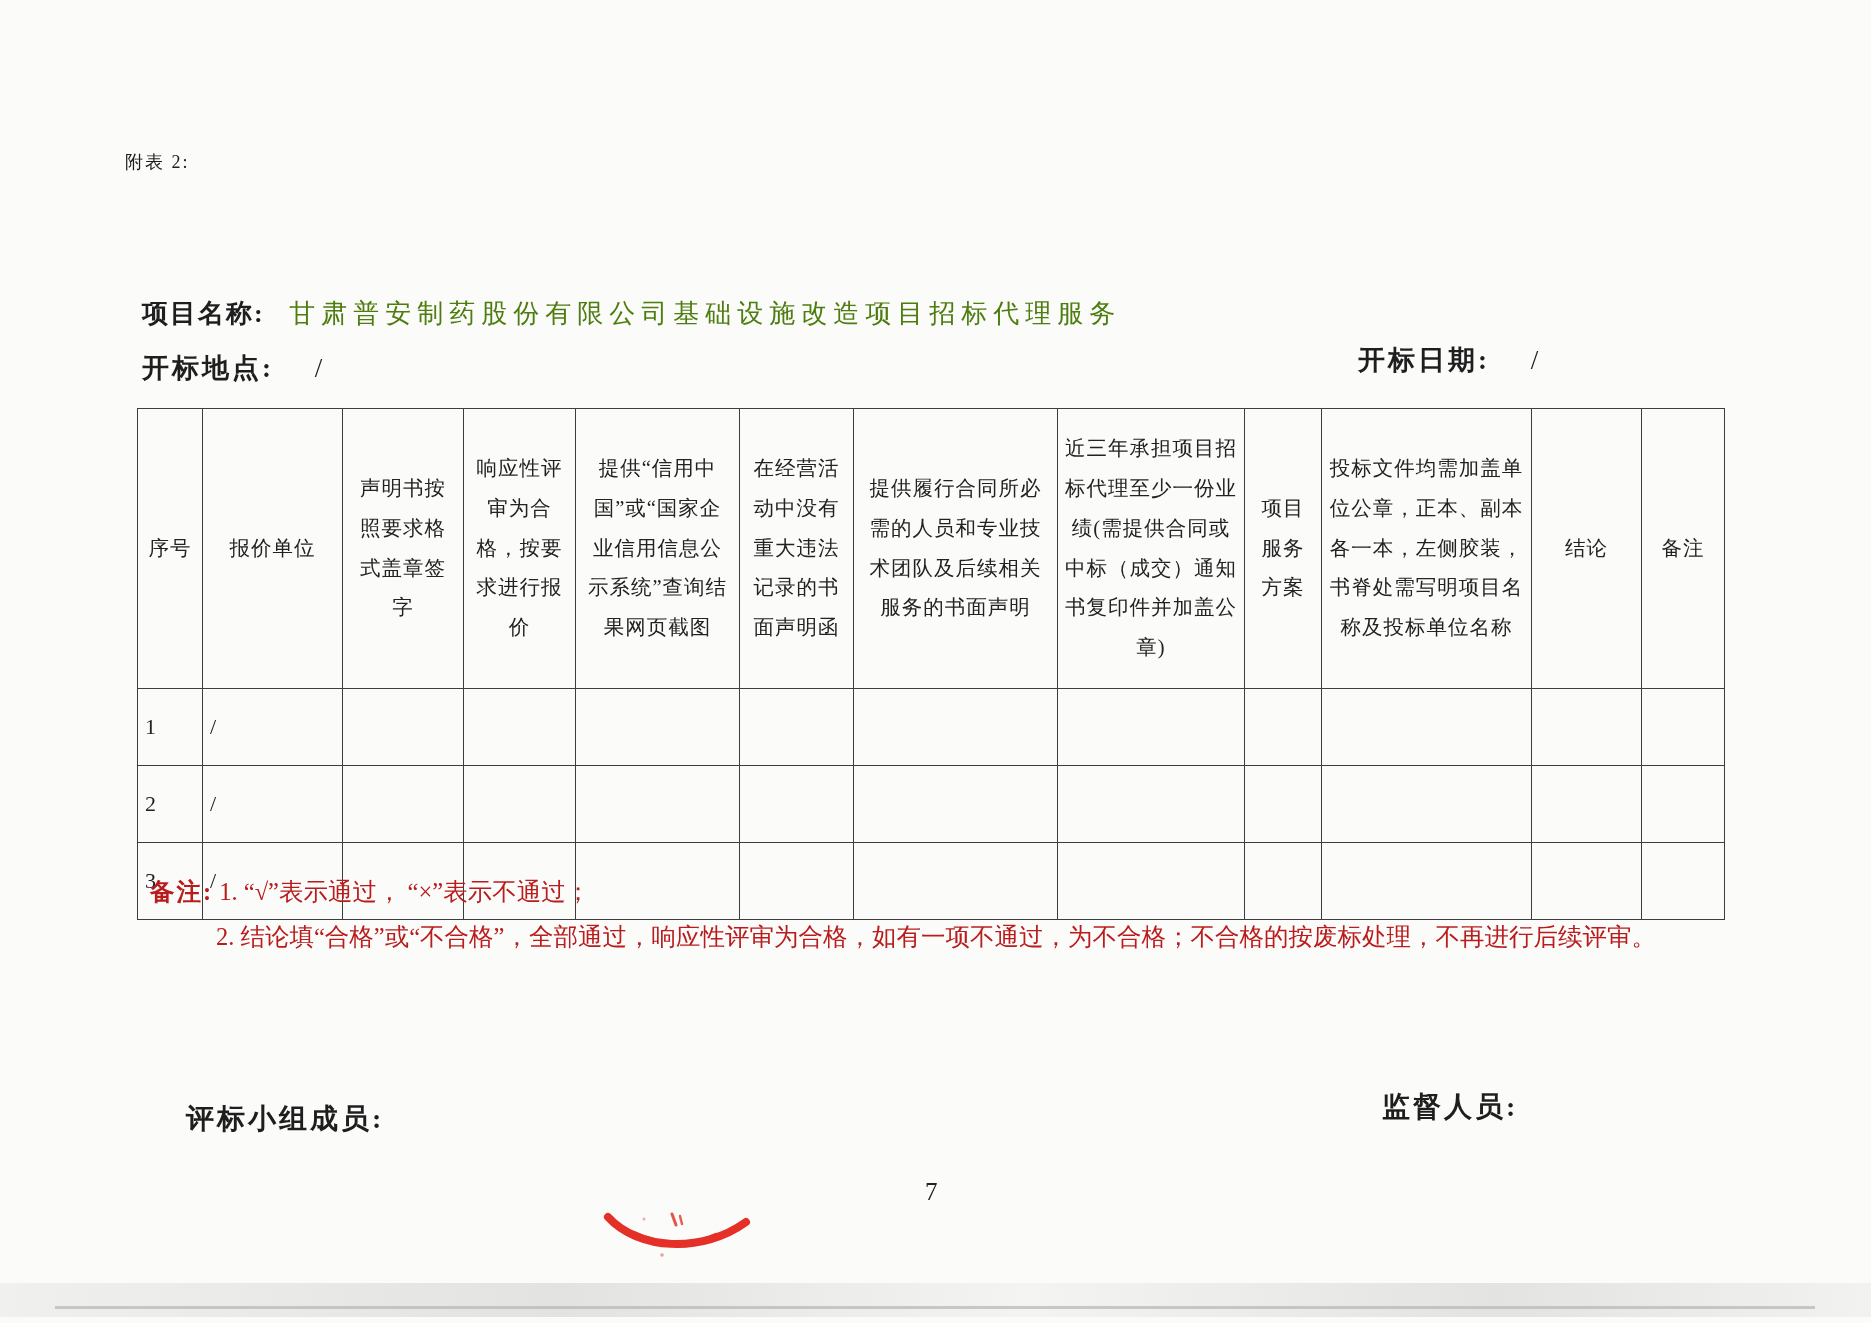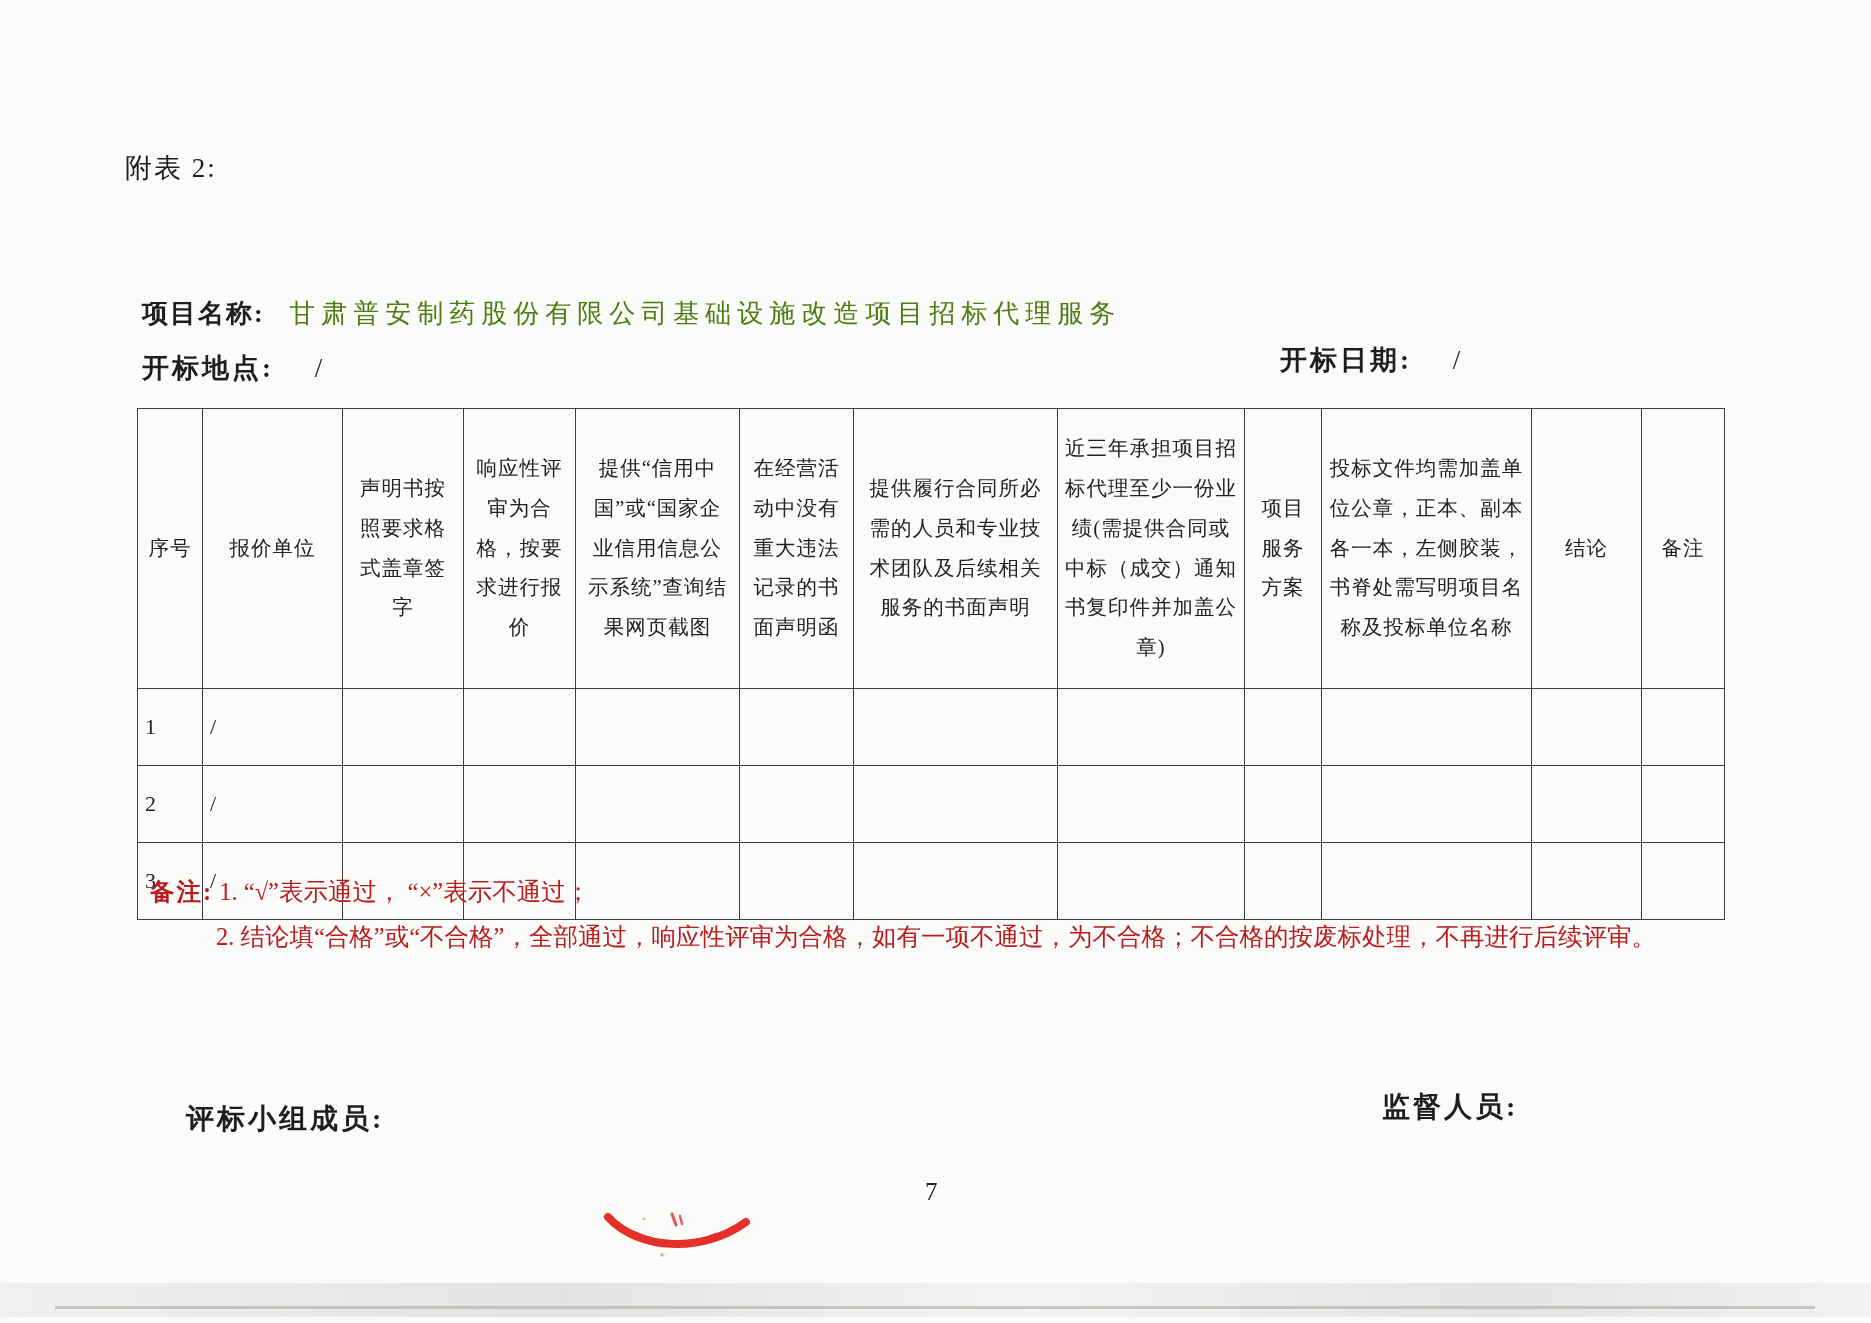--- a/index.html
+++ b/index.html
@@ -4,28 +4,28 @@
 <style>
   html,body{margin:0;padding:0;background:#888;}
   .page{
     position:relative;
     width:1871px;height:1323px;
     background:#fbfbfa;
     font-family:"Liberation Serif","DejaVu Serif",serif;
     color:#1e1e1e;
     overflow:hidden;
   }
-  .appendix{position:absolute;left:125px;top:150px;font-size:27px;letter-spacing:2px;}
+  .appendix{position:absolute;left:125px;top:150px;font-size:18px;letter-spacing:2px;}
   .doc-title{position:absolute;left:0;top:205px;width:1780px;text-align:center;
     font-size:46px;font-weight:bold;letter-spacing:4px;color:#111;}
   .project-line{position:absolute;left:142px;top:296px;font-size:26px;white-space:nowrap;}
   .project-line .lbl{font-weight:bold;letter-spacing:2px;}
   .project-line .val{letter-spacing:6px;margin-left:18px;color:#4d7c0f;}
   .open-loc{position:absolute;left:142px;top:350px;font-size:27px;}
-  .open-date{position:absolute;left:1280px;top:342px;font-size:27px;}
+  .open-date{position:absolute;left:1358px;top:342px;font-size:27px;}
   .open-loc .lbl,.open-date .lbl{font-weight:bold;letter-spacing:3px;}
   .open-loc .val,.open-date .val{margin-left:34px;}
 
   table.review{
     position:absolute;left:137px;top:408px;
     border-collapse:collapse;table-layout:fixed;
     width:1587px;
   }
   table.review td,table.review th{
     border:1.5px solid #3d3d3d;

